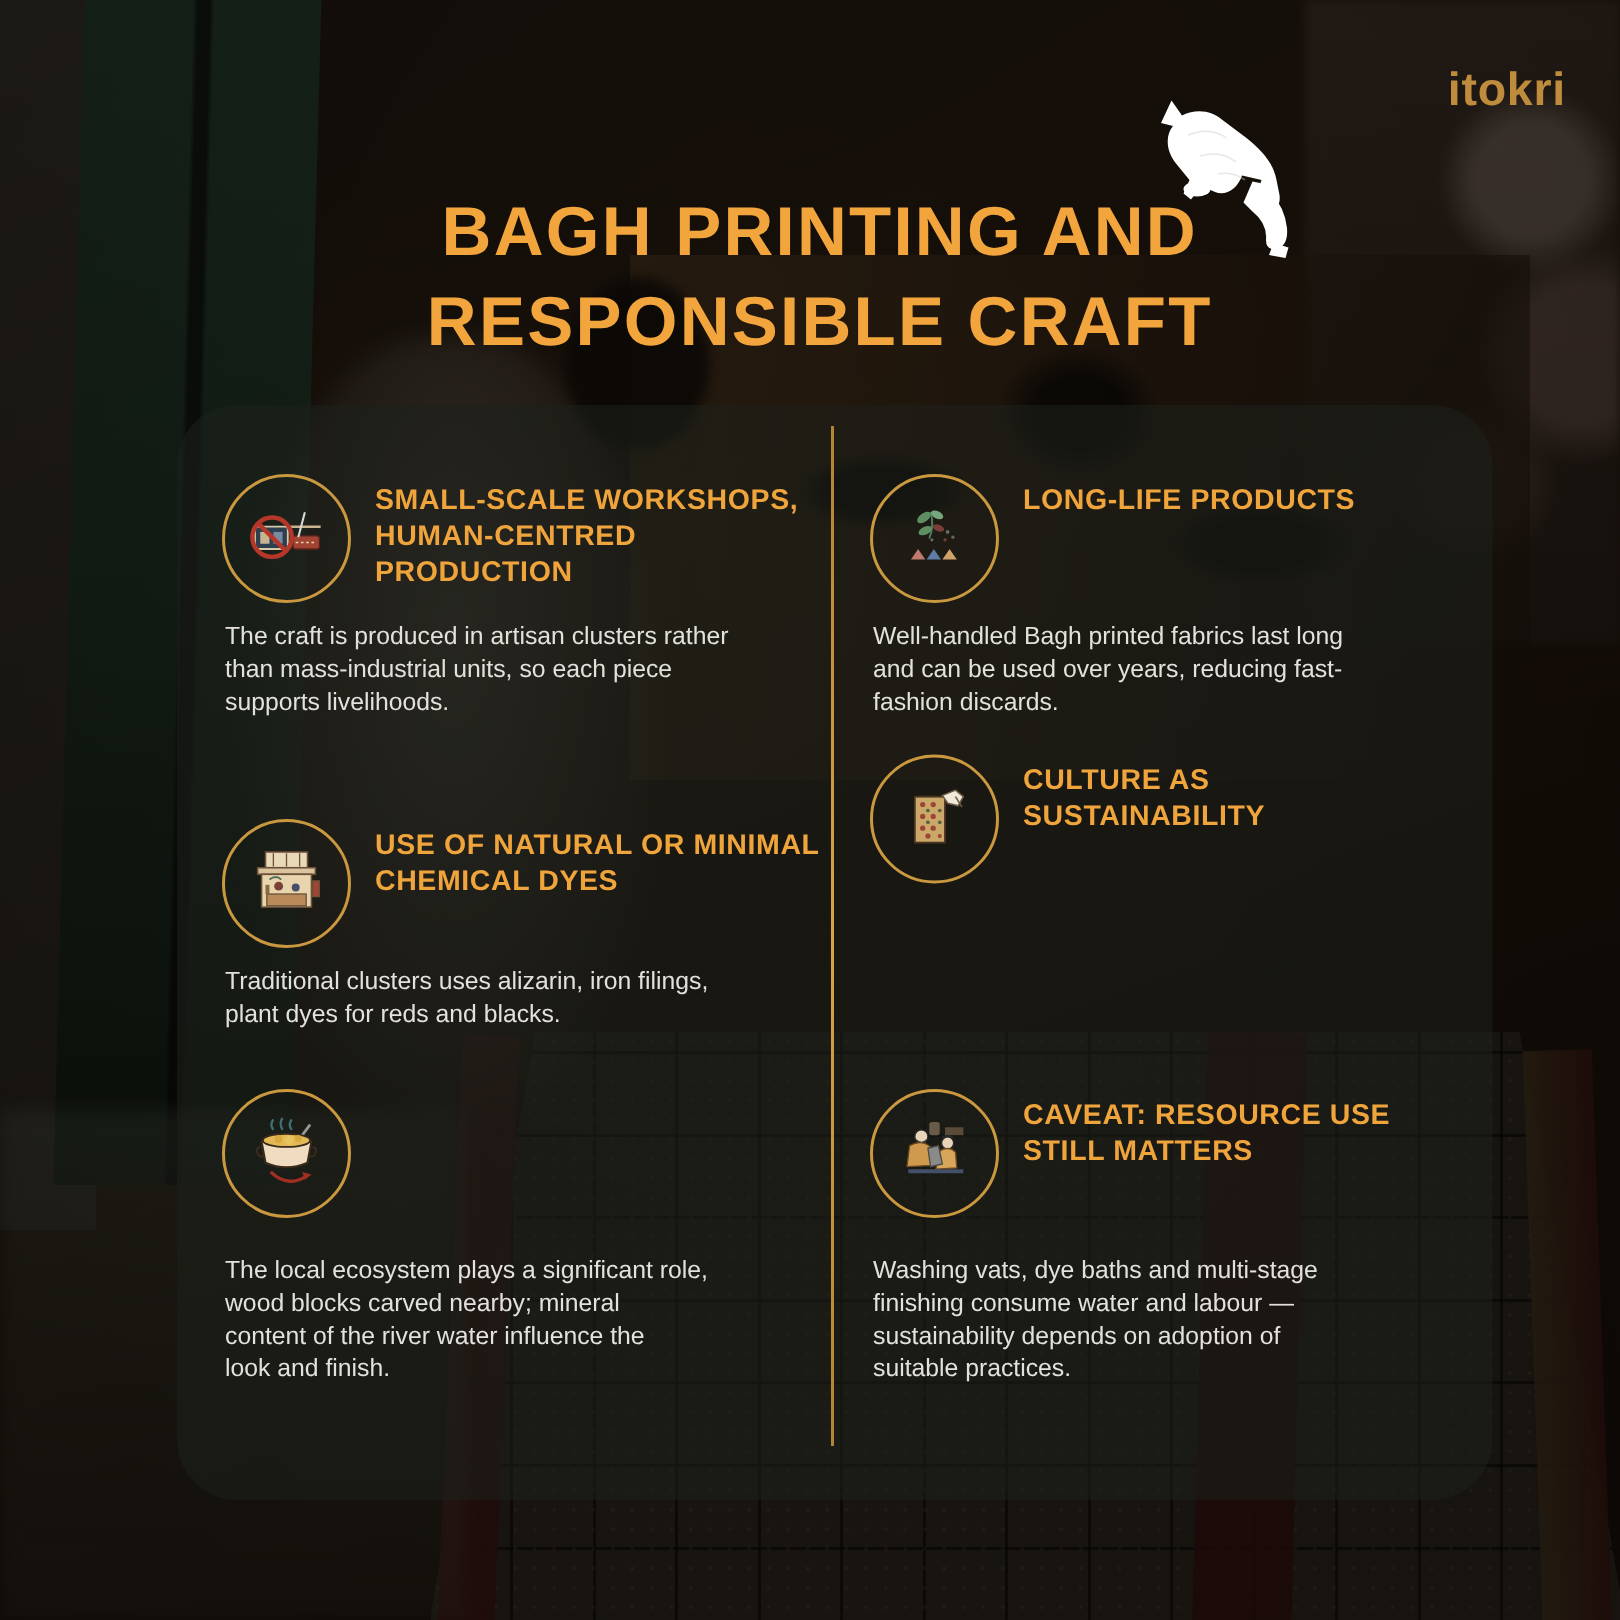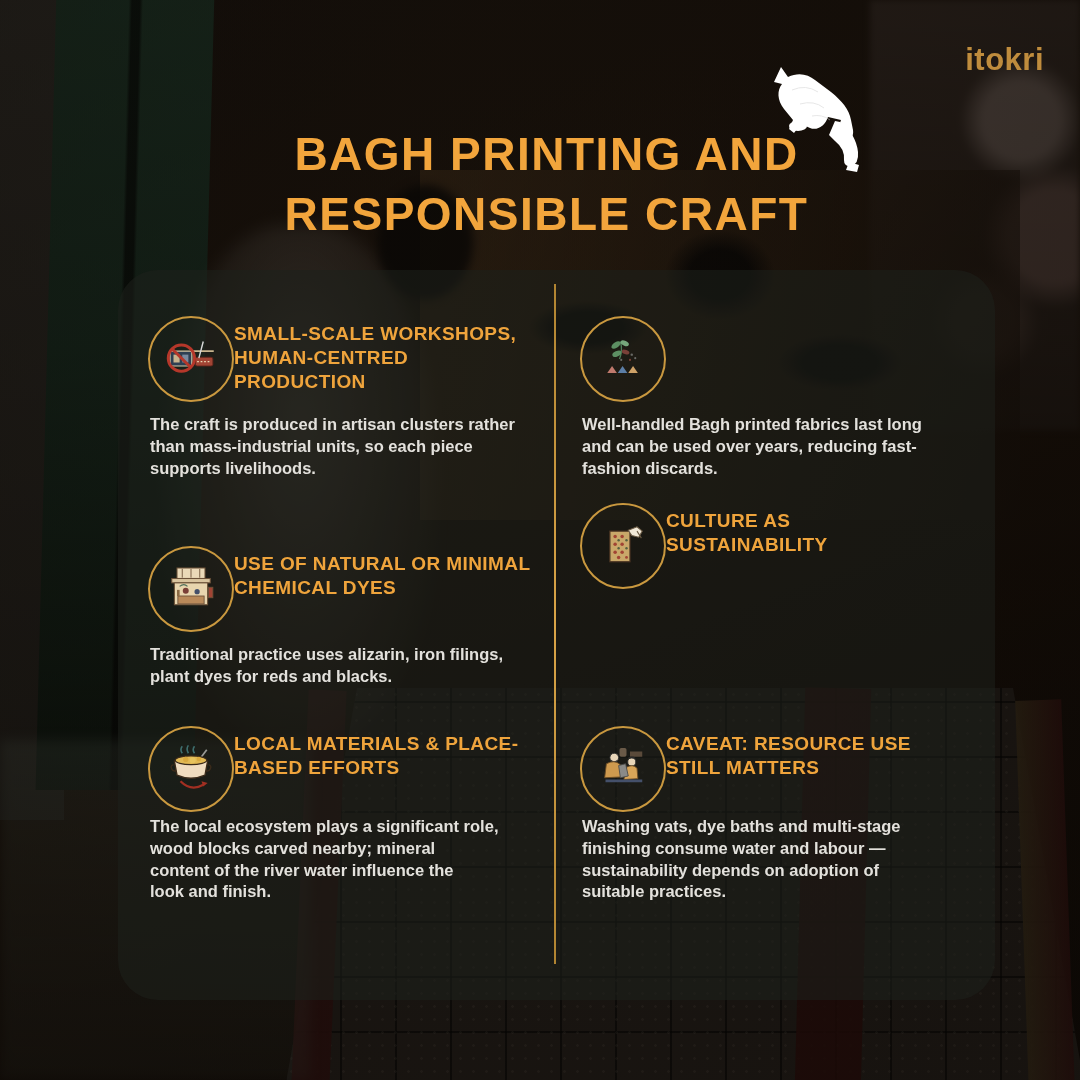--- a/index.html
+++ b/index.html
@@ -58,25 +58,25 @@
   .motif{position:absolute;left:752px;top:52px;width:128px;height:138px;z-index:5;}
   
   .section{position:absolute;width:400px;}
   .s1{left:148px;top:316px;} .s2{left:580px;top:316px;}
   .s3{left:148px;top:546px;} .s4{left:580px;top:503px;}
   .s5{left:148px;top:726px;} .s6{left:580px;top:726px;}
   .sec-head{display:flex;align-items:flex-start;}
   .icon-circle{flex:0 0 auto;width:86px;height:86px;border:2px solid #c9983f;border-radius:50%;
     display:flex;align-items:center;justify-content:center;box-sizing:border-box;}
   .icon-circle svg{width:56px;height:56px;display:block;}
-  .heading{margin:6px 0 0 0;color:#efa43c;font-size:19px;font-weight:bold;
+  .heading{margin:6px 0 0 16px;color:#efa43c;font-size:19px;font-weight:bold;
     letter-spacing:.4px;line-height:1.25;white-space:pre-line;}
   .body-text{margin:12px 0 0 2px;color:#e3e1dc;font-size:16.5px;line-height:1.32;
-    white-space:pre-line;font-weight:bold;}
-  .s5 .body-text,.s6 .body-text{margin-top:4px;}
+    white-space:pre-line;}
+  .s5 .body-text,.s6 .body-text{margin-top:25px;}
 </style>
 </head>
 <body>
 
 <div class="canvas">
 
   <div class="bg">
     <div class="bg-room"></div>
     <div class="bg-wall"></div>
     <div class="bg-door"></div>
@@ -151,20 +151,21 @@
           <ellipse cx="35" cy="24" rx="4.5" ry="2.5" fill="#7a4038" transform="rotate(20 35 24)"></ellipse>
           <circle cx="42" cy="27" r="1.4" fill="#6a6a66"></circle>
             <circle cx="46" cy="31" r="1.2" fill="#6a6a66"></circle>
           <circle cx="40" cy="33" r="1.2" fill="#7a4038"></circle>
             <circle cx="30" cy="33" r="1.2" fill="#6a6a66"></circle>
           <path d="M14 48 l5.5 -8 5.5 8 z" fill="#c07a6d"></path>
           <path d="M26 48 l5.5 -8 5.5 8 z" fill="#5c7ea6"></path>
           <path d="M38 48 l5.5 -8 5.5 8 z" fill="#cfa268"></path>
         </svg>
       </div>
+      <h3 class="heading">LONG-LIFE PRODUCTS</h3>
     </div>
     <p class="body-text">Well-handled Bagh printed fabrics last long
 and can be used over years, reducing fast-
 fashion discards.</p>
   </div>
 
   <div class="section s3">
     <div class="sec-head">
       <div class="icon-circle">
         <svg viewBox="0 0 64 64">
@@ -178,21 +179,21 @@
           <rect x="17" y="40" width="30" height="9" fill="#b98a5a" stroke="#6b5138" stroke-width="1"></rect>
           <circle cx="26" cy="34" r="3.4" fill="#7a4038"></circle>
             <circle cx="39" cy="35" r="3" fill="#44506a"></circle>
           <path d="M19 29 q5 -4 9 0" stroke="#4f6f5a" fill="none" stroke-width="1.4"></path>
           <rect x="16" y="33" width="3" height="7" fill="#8a6a44"></rect>
         </svg>
       </div>
       <h3 class="heading">USE OF NATURAL OR MINIMAL
 CHEMICAL DYES</h3>
     </div>
-    <p class="body-text">Traditional practice uses alizarin, iron filings,
+    <p class="body-text">Traditional clusters uses alizarin, iron filings,
 plant dyes for reds and blacks.</p>
   </div>
 
   <div class="section s4">
     <div class="sec-head">
       <div class="icon-circle">
         <svg viewBox="0 0 64 64">
           <rect x="17" y="15" width="23" height="35" fill="#c9a86a" stroke="#4a3422" stroke-width="1.4"></rect>
           <g fill="#a14434">
             <circle cx="23" cy="21" r="2"></circle>
@@ -231,22 +232,20 @@
           <ellipse cx="32" cy="22" rx="18" ry="5" fill="#e2b954" stroke="#3a2a1a" stroke-width="1.4"></ellipse>
           <circle cx="26" cy="21" r="3" fill="#d9a93e"></circle>
             <circle cx="34" cy="22" r="3.4" fill="#e8c45e"></circle>
             <circle cx="41" cy="20.5" r="2.6" fill="#d9a93e"></circle>
           <path d="M12 27 q-4 1 -2 5 q1 3 5 2" fill="none" stroke="#3a2a1a" stroke-width="1.6"></path>
           <path d="M52 27 q4 1 2 5 q-1 3 -5 2" fill="none" stroke="#3a2a1a" stroke-width="1.6"></path>
           <path d="M20 46 q12 12 26 4" fill="none" stroke="#a12f22" stroke-width="2.6"></path>
           <path d="M46 52 l5 -4 -7 -2 z" fill="#a12f22"></path>
         </svg>
       </div>
-      <h3 class="heading">LOCAL MATERIALS &amp; PLACE-
-BASED EFFORTS</h3>
     </div>
     <p class="body-text">The local ecosystem plays a significant role,
 wood blocks carved nearby; mineral
 content of the river water influence the
 look and finish.</p>
   </div>
 
   <div class="section s6">
     <div class="sec-head">
       <div class="icon-circle">

